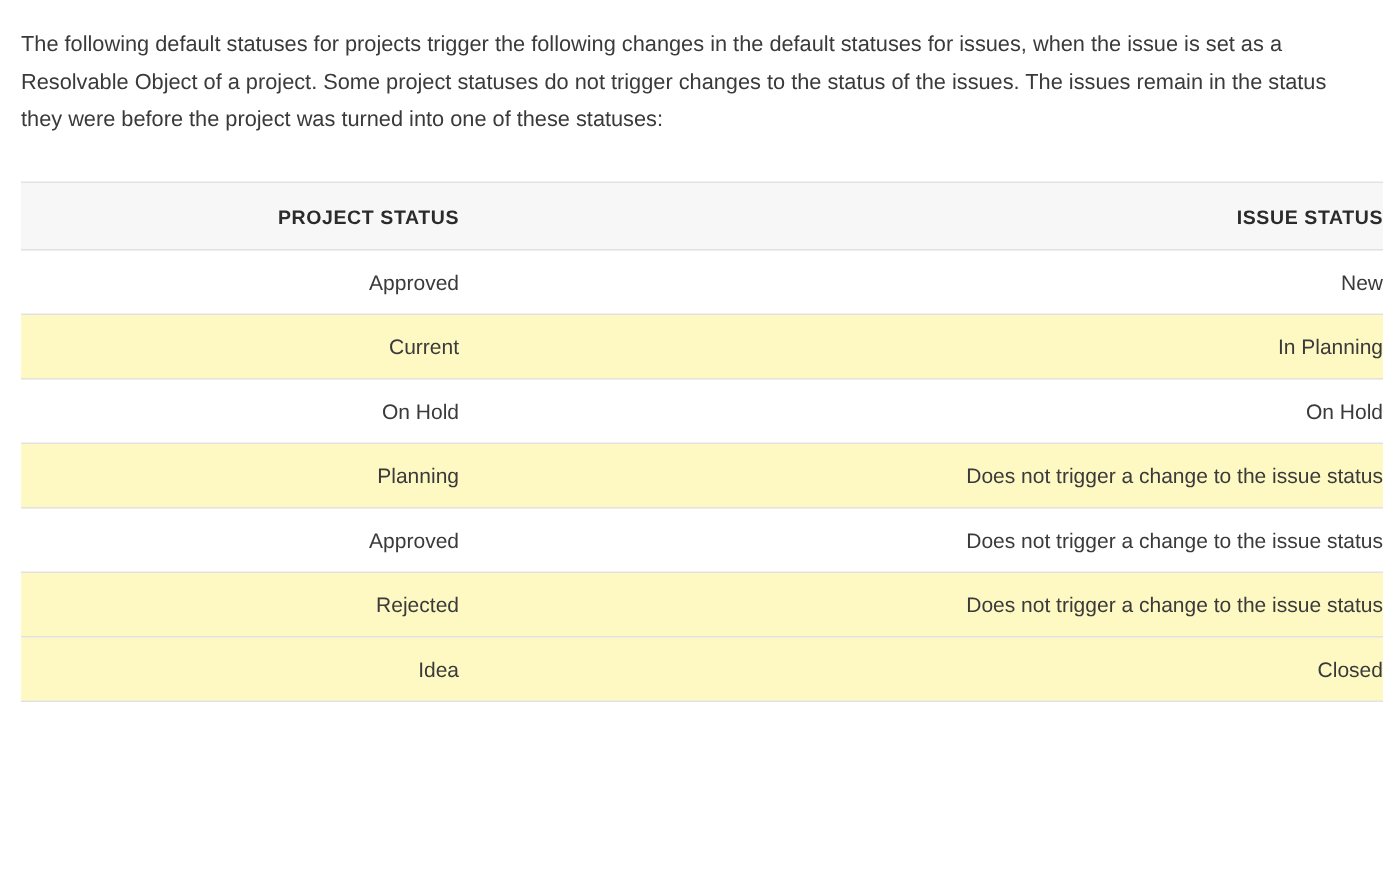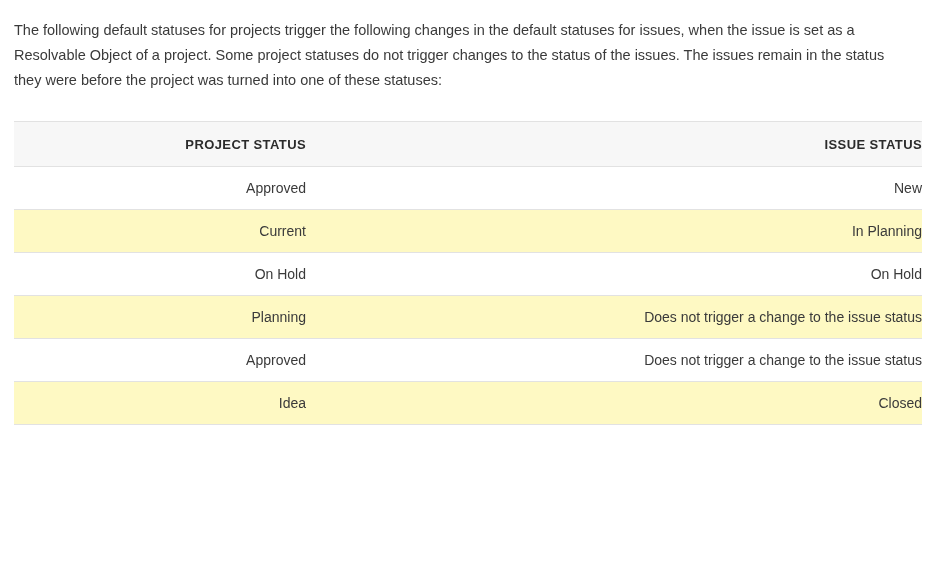--- a/index.html
+++ b/index.html
@@ -90,19 +90,23 @@
       </tr>
       <tr class="alt">
         <td>Planning</td>
         <td>Does not trigger a change to the issue status</td>
       </tr>
       <tr>
         <td>Approved</td>
         <td>Does not trigger a change to the issue status</td>
       </tr>
       <tr class="alt">
+        <td>Rejected</td>
+        <td>Does not trigger a change to the issue status</td>
+      </tr>
+      <tr class="alt">
         <td>Idea</td>
         <td>Closed</td>
       </tr>
     </tbody>
   </table>
 
 </div>
 
 </body></html>

